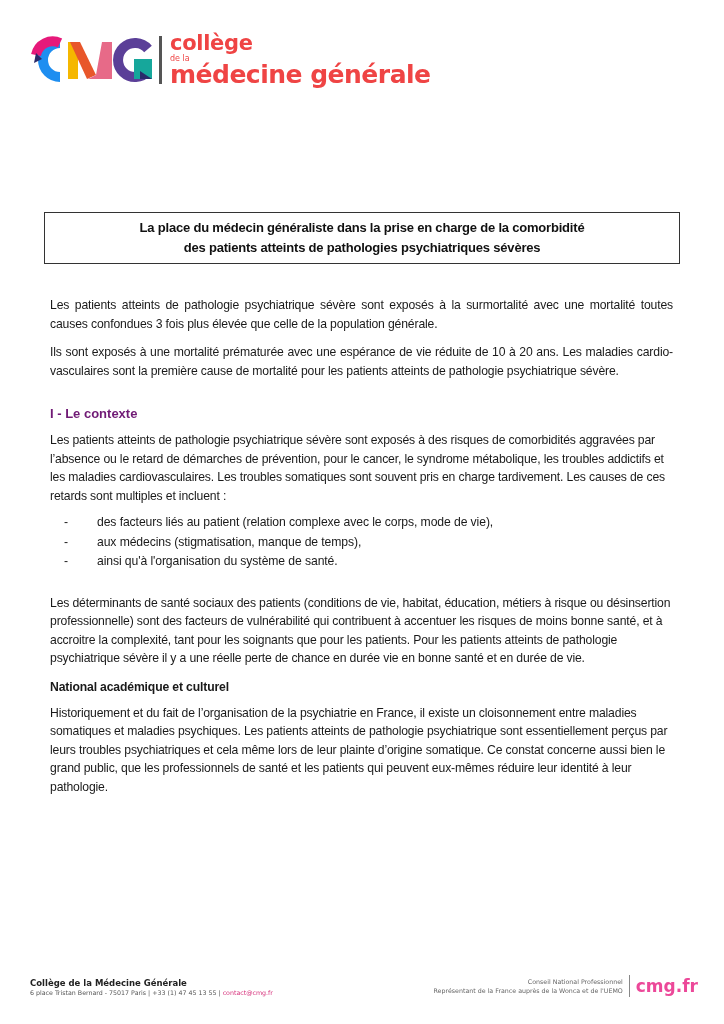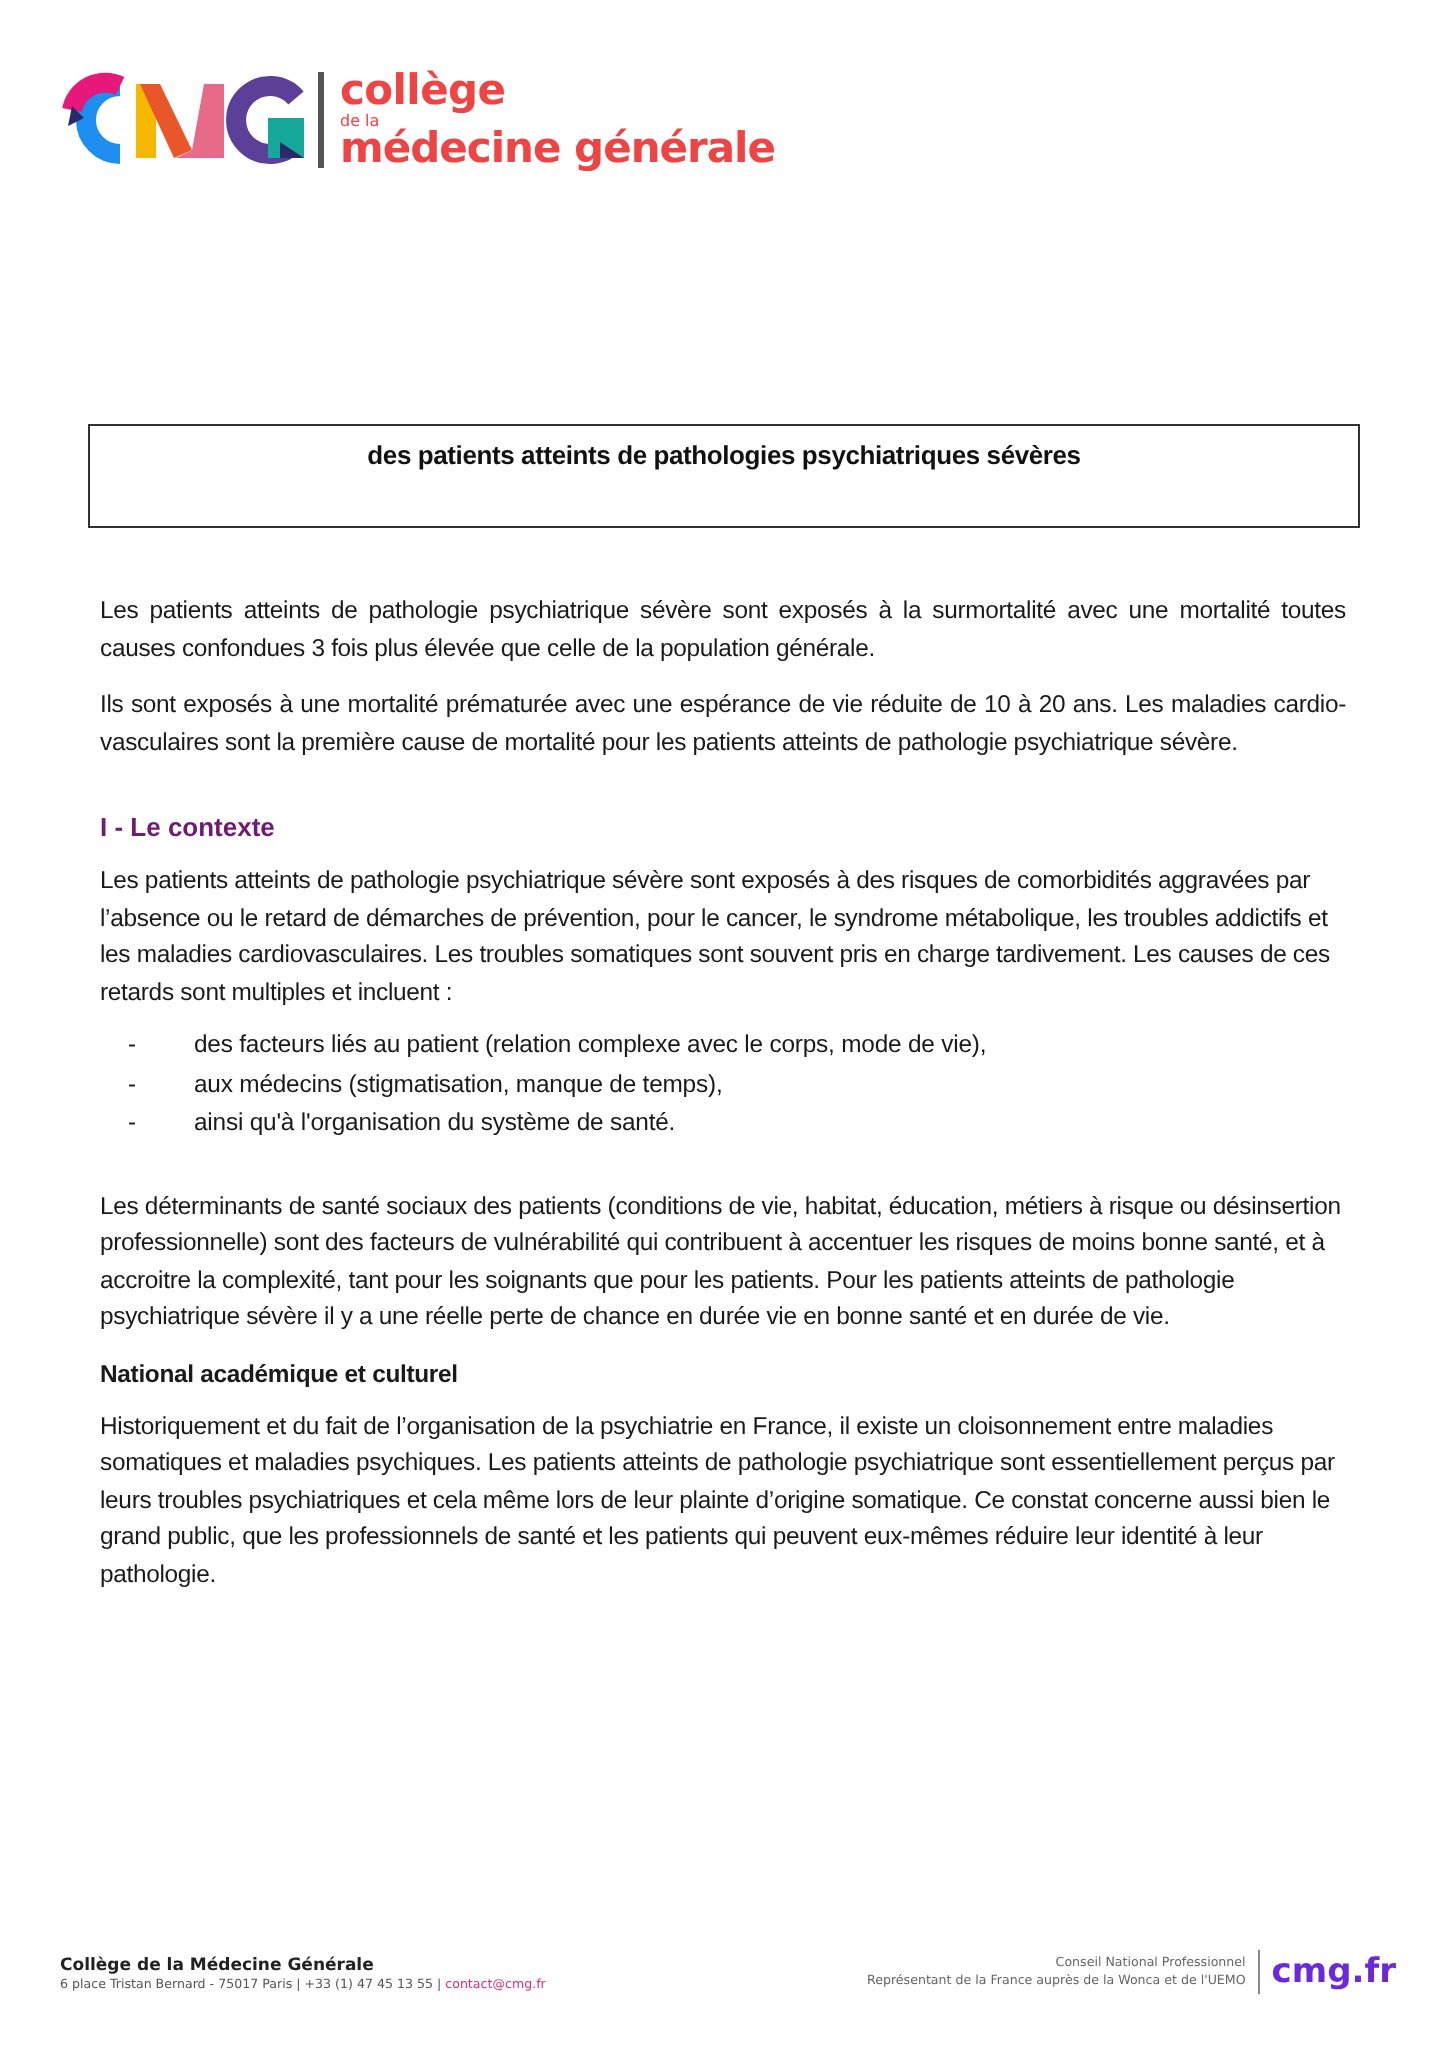--- a/index.html
+++ b/index.html
@@ -6,21 +6,21 @@
     html, body { width: 724px; height: 1024px; background: #ffffff; overflow: hidden; }
     body { position: relative; font-family: "Liberation Sans", sans-serif; color: #1a1a1a; }
 
     
     .logo { position: absolute; left: 30px; top: 32px; height: 55px; display: flex; align-items: center; }
     .logo-mark { position: relative; width: 125px; height: 50px; }
     .logo-divider { width: 3px; height: 48px; background: #555; margin-left: 4px; margin-right: 8px; }
     .logo-text { display: flex; flex-direction: column; color: #ef4444; line-height: 1; }
     .logo-text .l1 { font-family: "DejaVu Sans", sans-serif; font-weight: bold; font-size: 21px; letter-spacing: -0.3px; }
     .logo-text .l2 { font-family: "DejaVu Sans", sans-serif; font-size: 8px; margin: 1px 0 0 0; }
-    .logo-text .l3 { font-family: "DejaVu Sans", sans-serif; font-weight: bold; font-size: 21px; letter-spacing: -0.5px; margin-top: -1px; text-align: right; }
+    .logo-text .l3 { font-family: "DejaVu Sans", sans-serif; font-weight: bold; font-size: 25px; letter-spacing: -0.5px; margin-top: -1px; text-align: right; }
 
     
     .title-box { position: absolute; left: 44px; top: 212px; width: 636px; height: 52px; border: 1px solid #333; text-align: center; padding-top: 5px; }
     .title-box div { font-family: "Liberation Sans", sans-serif; font-weight: bold; font-size: 13px; line-height: 20px; letter-spacing: -0.2px; color: #111; }
 
     
     .content { position: absolute; left: 50px; top: 296px; width: 623px; }
     p.just { font-size: 12.2px; line-height: 18.5px; text-align: justify; margin-bottom: 10px; letter-spacing: -0.15px; }
     p.left { font-size: 12.2px; line-height: 18.5px; text-align: left; letter-spacing: -0.15px; }
     .section-title { color: #701a75; font-weight: bold; font-size: 13px; margin-top: 26px; margin-bottom: 10px; }
@@ -30,21 +30,21 @@
     ul.dash li .dash-mark { width: 33px; }
 
     
     .footer-left { position: absolute; left: 30px; top: 978px; }
     .footer-left .org { font-family: "DejaVu Sans", sans-serif; font-weight: bold; font-size: 8.5px; color: #222; }
     .footer-left .addr { font-family: "DejaVu Sans", sans-serif; font-size: 6.3px; color: #555; margin-top: 1px; }
     .footer-left .addr .email { color: #d6307a; }
     .footer-right { position: absolute; right: 26px; top: 975px; display: flex; align-items: center; }
     .footer-right .lines { text-align: right; font-family: "DejaVu Sans", sans-serif; font-size: 6.3px; color: #666; line-height: 9px; }
     .footer-right .sep { width: 1px; height: 22px; background: #888; margin: 0 6px; }
-    .footer-right .site { font-family: "DejaVu Sans", sans-serif; font-weight: bold; color: #6d28d9; font-size: 17px; }
+    .footer-right .site { font-family: "DejaVu Sans", sans-serif; font-weight: bold; color: #ec4899; font-size: 17px; }
   </style>
 </head>
 <body>
 
 <div class="logo">
   <svg class="logo-mark" viewBox="0 0 125 50" width="125" height="50">
 
     <path d="M30 8 A17 17 0 1 0 30 42" fill="none" stroke="#1e8ef0" stroke-width="10"></path>
     <path d="M30 8 A17 17 0 0 0 6 20" fill="none" stroke="#e6197a" stroke-width="10"></path>
     <path d="M6 18 L12 24 L4 28 Z" fill="#2a2a6a"></path>
@@ -60,20 +60,21 @@
   </svg>
   <div class="logo-divider"></div>
   <div class="logo-text">
     <span class="l1">collège</span>
     <span class="l2">de la</span>
     <span class="l3">médecine générale</span>
   </div>
 </div>
 
 <div class="title-box">
+  <div>La place du médecin généraliste dans la prise en charge de la comorbidité</div>
   <div>des patients atteints de pathologies psychiatriques sévères</div>
 </div>
 
 <div class="content">
   <p class="just">Les patients atteints de pathologie psychiatrique sévère sont exposés à la surmortalité avec une mortalité toutes causes confondues 3 fois plus élevée que celle de la population générale.</p>
   <p class="just">Ils sont exposés à une mortalité prématurée avec une espérance de vie réduite de 10 à 20 ans. Les maladies cardio-vasculaires sont la première cause de mortalité pour les patients atteints de pathologie psychiatrique sévère.</p>
 
   <div class="section-title">I - Le contexte</div>
 
   <p class="left">Les patients atteints de pathologie psychiatrique sévère sont exposés à des risques de comorbidités aggravées par l’absence ou le retard de démarches de prévention, pour le cancer, le syndrome métabolique, les troubles addictifs et les maladies cardiovasculaires. Les troubles somatiques sont souvent pris en charge tardivement. Les causes de ces retards sont multiples et incluent :</p>

